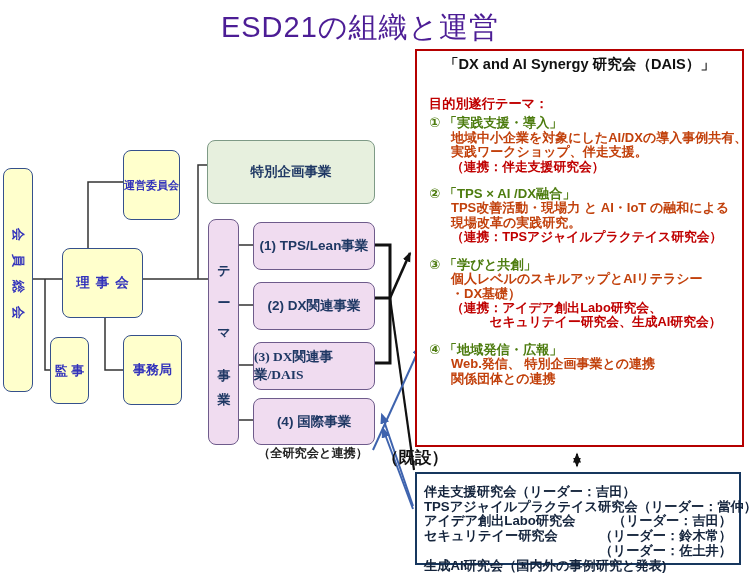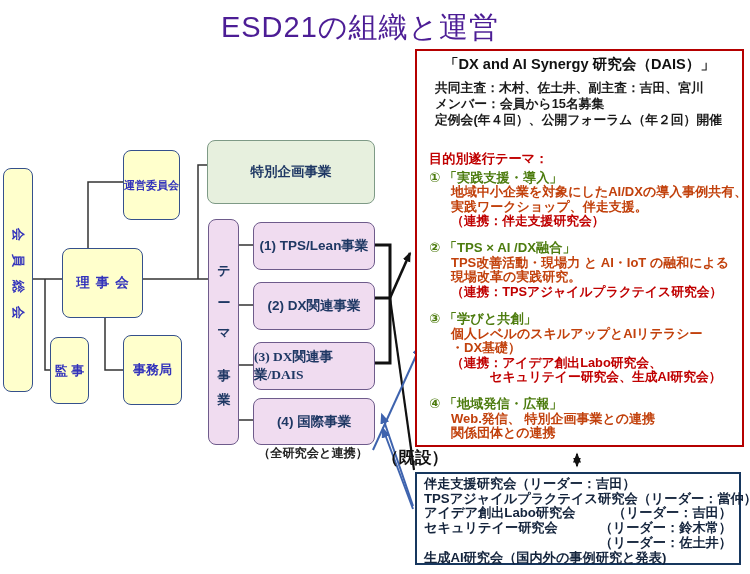--- a/index.html
+++ b/index.html
@@ -22,21 +22,21 @@
   .panel-info{margin:6px 0 0 18px;font-size:12.8px;font-weight:600;line-height:16.2px;color:#1a1a1a;}
   .themes-heading{margin:21px 0 0 12px;font-size:13.2px;font-weight:bold;color:#C00000;}
   .theme-block{margin:13px 0 0 12px;}
   .theme-block:first-of-type{margin-top:3px;}
   .theme-head{font-size:13.2px;font-weight:bold;color:#4d7c0f;line-height:14.5px;}
   .theme-line{margin-left:22px;font-size:13px;font-weight:700;color:#c2410c;line-height:14.5px;white-space:pre;}
   .link-line{margin-left:22px;font-size:12.8px;font-weight:600;color:#C00000;line-height:14.3px;white-space:pre;}
   
   #kisetsu-label{left:382px;top:447px;font-size:16.5px;font-weight:600;color:#111;}
   #existing{left:415px;top:472px;width:326px;height:93px;border:2.5px solid #17375E;background:#fff;
-            box-sizing:border-box;padding:3px 7px 0 7px;}
+            box-sizing:border-box;padding:11px 7px 0 7px;}
   .ex-row{display:flex;justify-content:space-between;font-size:13.2px;font-weight:bold;color:#14243c;line-height:14.7px;white-space:pre;}
   #prog-note{left:240px;top:445px;width:146px;text-align:center;font-size:12.2px;font-weight:600;color:#222;}
   svg{position:absolute;left:0;top:0;pointer-events:none;}
 </style>
 </head>
 <body>
 
 <div id="canvas">
 
   <svg width="750" height="574" viewBox="0 0 750 574">
@@ -85,25 +85,20 @@
   <div class="pbox v-up" style="left:208px;top:219px;width:29px;height:224px;font-size:13px;letter-spacing:24px;">テーマ事業</div>
 
   <div class="pbox" style="left:253px;top:222px;width:120px;height:46px;">(1) TPS/Lean事業</div>
   <div class="pbox" style="left:253px;top:282px;width:120px;height:46px;">(2) DX関連事業</div>
   <div class="pbox" style="left:253px;top:342px;width:120px;height:46px;font-family:Liberation Serif, serif;">(3) DX関連事業/DAIS</div>
   <div class="pbox" style="left:253px;top:398px;width:120px;height:45px;">(4) 国際事業</div>
   <div id="prog-note" class="abs">（全研究会と連携）</div>
 
   <div id="dais" class="abs">
     <div class="panel-title">「DX and AI Synergy 研究会（DAIS）」</div>
-    <div class="panel-info">
-        <div class="">共同主査：木村、佐土井、副主査：吉田、宮川</div>
-        <div class="">メンバー：会員から15名募集</div>
-        <div class="">定例会(年４回）、公開フォーラム（年２回）開催</div>
-      </div>
     <div class="themes-heading">目的別遂行テーマ：</div>
     <div>
         <div class="theme-block">
           <div class="theme-head">① 「実践支援・導入」</div>
           <div class="theme-line">地域中小企業を対象にしたAI/DXの導入事例共有、</div>
           <div class="theme-line">実践ワークショップ、伴走支援。</div>
           <div class="link-line">（連携：伴走支援研究会）</div>
         </div>
         <div class="theme-block">
           <div class="theme-head">② 「TPS × AI /DX融合」</div>

